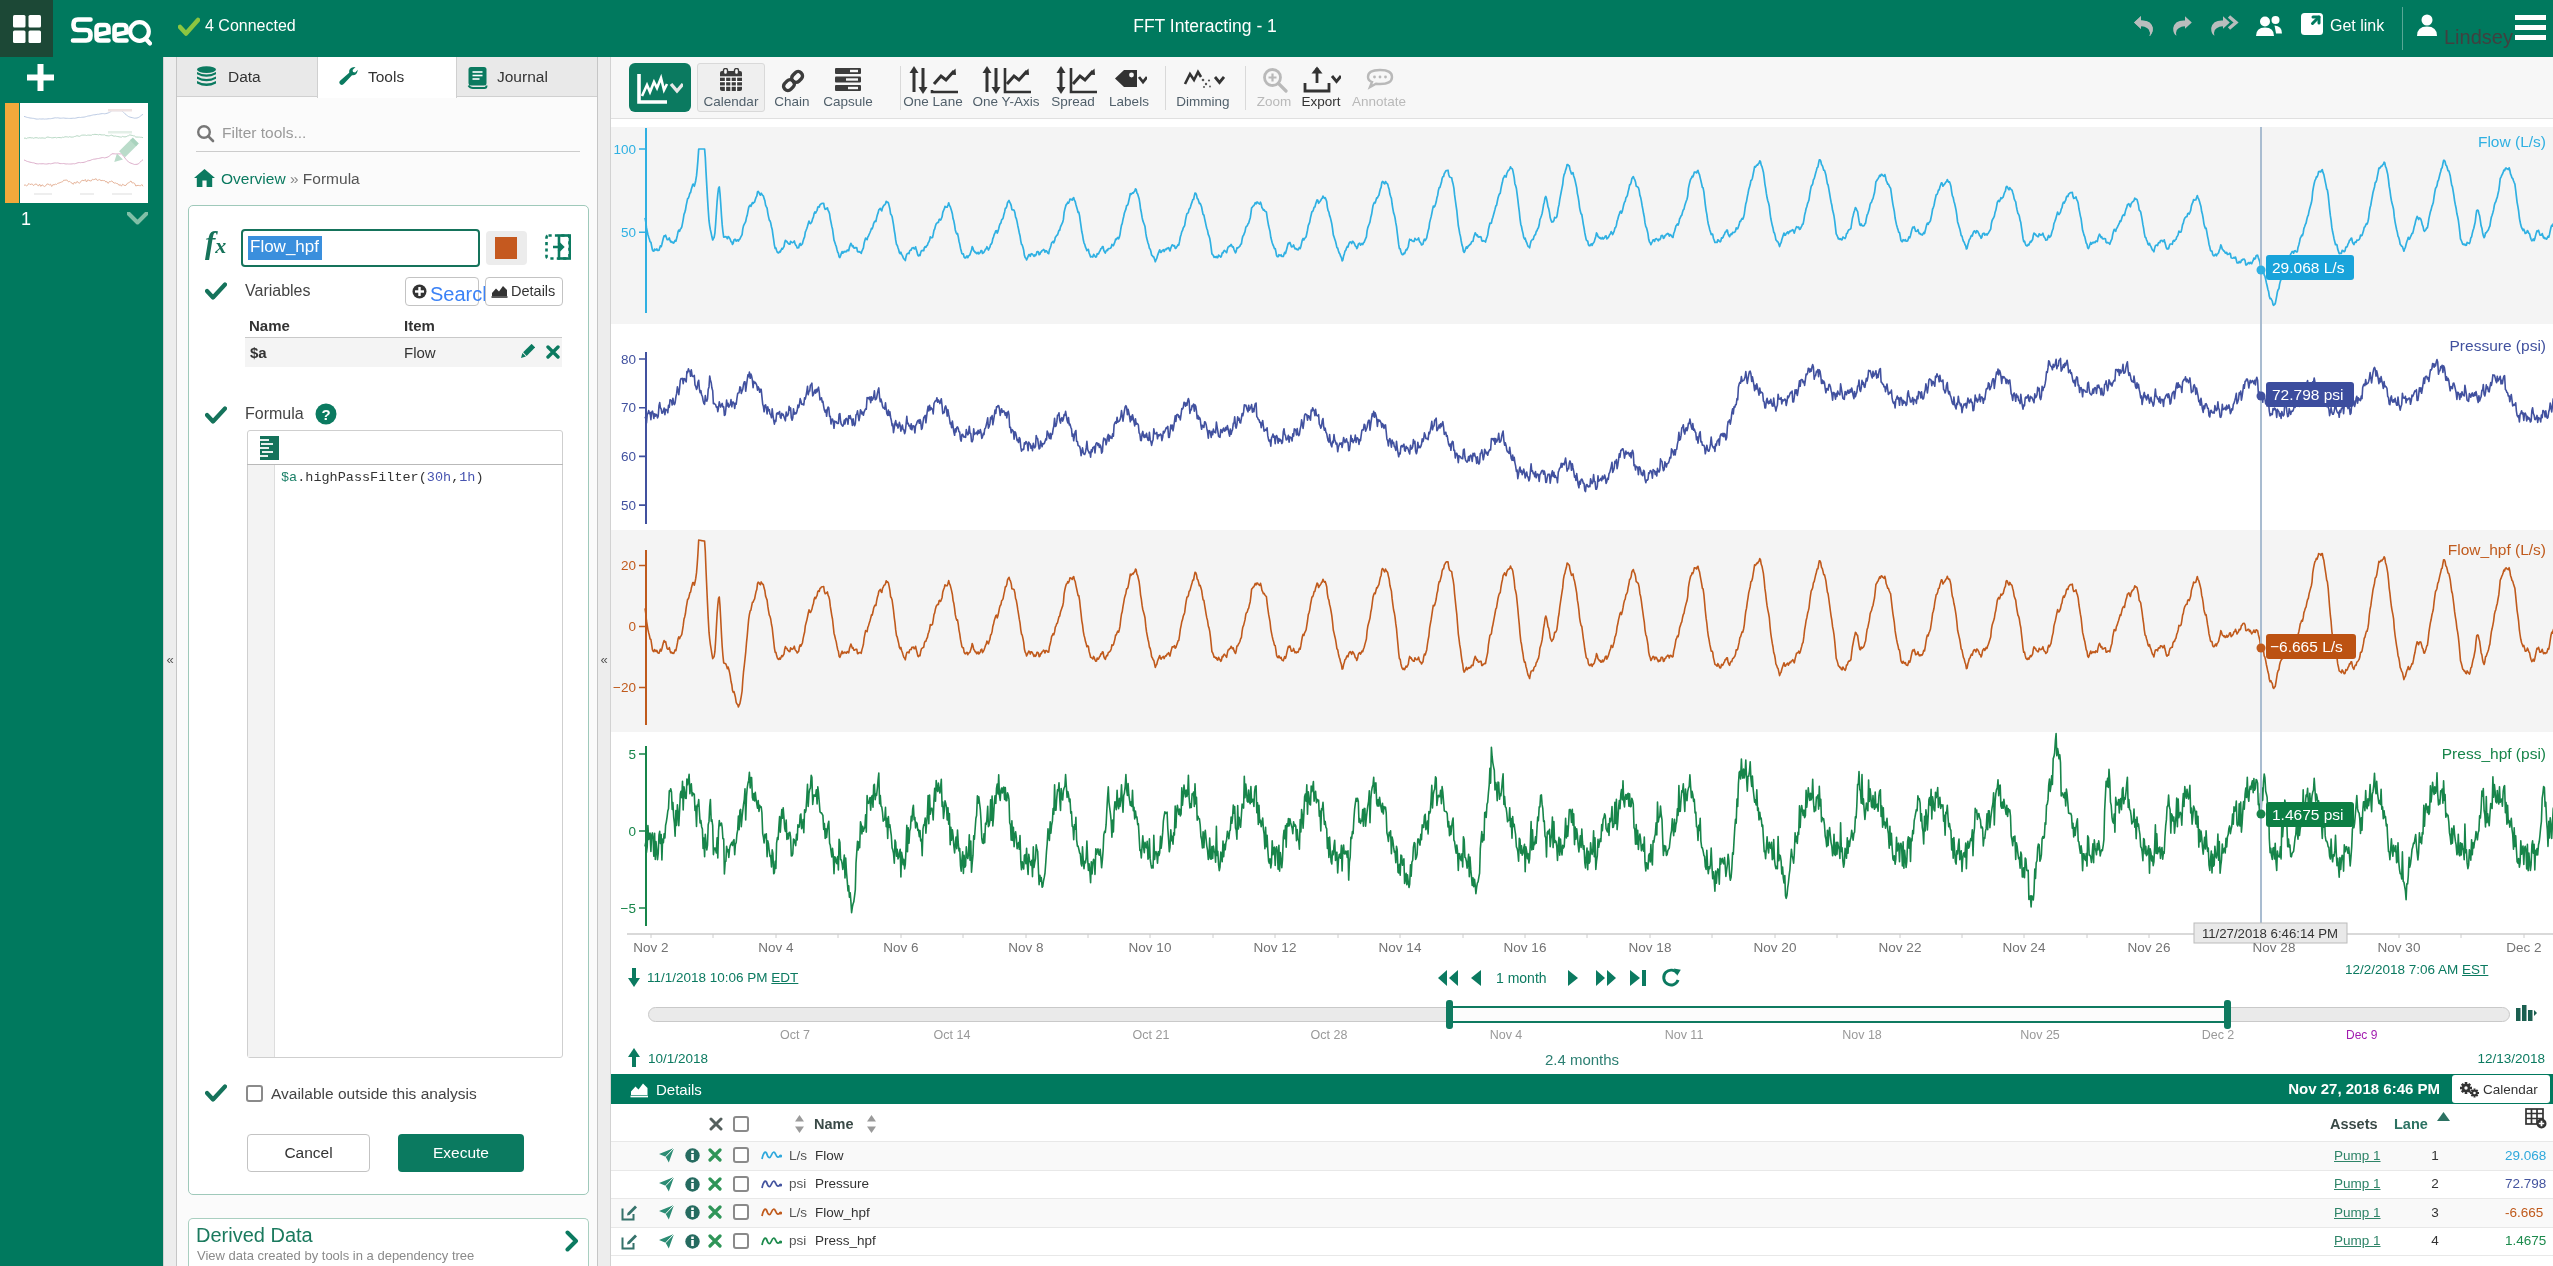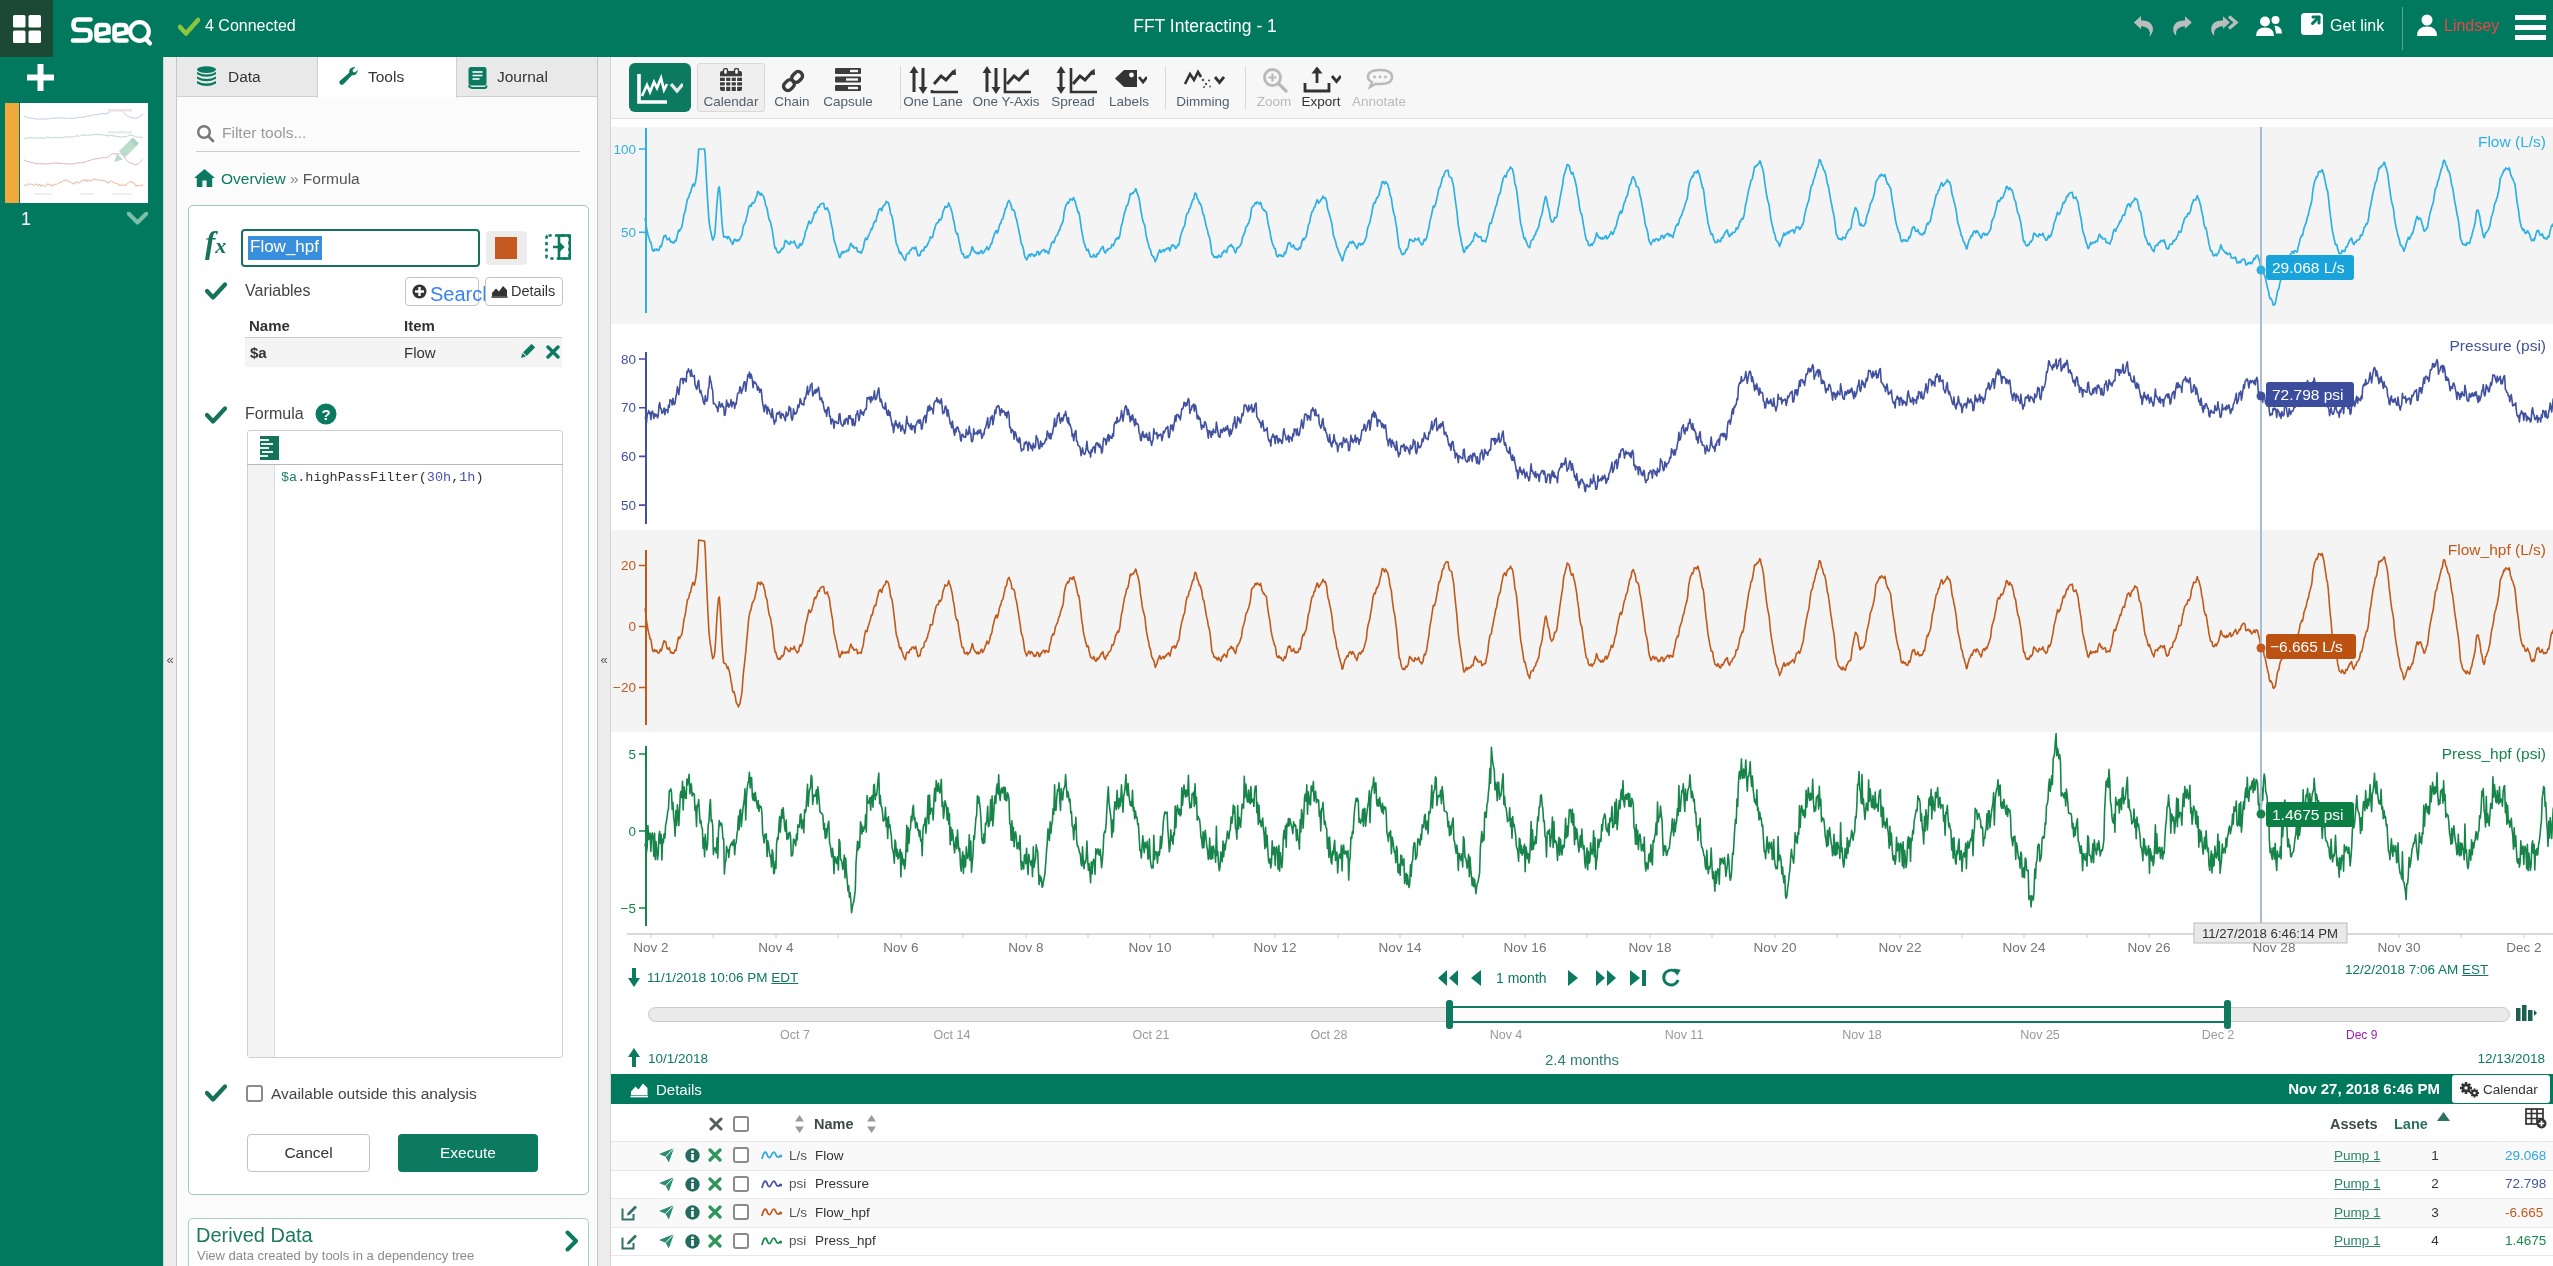--- a/index.html
+++ b/index.html
@@ -60,21 +60,21 @@
     <rect x="1" y="1" width="22" height="22" rx="3.5" fill="#fff"></rect>
     <path d="M12.5 11.5 L19 5" stroke="#00795e" stroke-width="3" stroke-linecap="round"></path>
     <path d="M13 5 L19 5 L19 11" fill="none" stroke="#00795e" stroke-width="3" stroke-linecap="round" stroke-linejoin="round"></path>
   </svg>
 <div class="abs" style="left:2330px;top:17px;color:#fff;font-size:16px">Get link</div>
 <div class="abs" style="left:2402px;top:7px;width:1px;height:43px;background:rgba(255,255,255,0.35)"></div>
 <svg class="abs" style="left:2416px;top:13px" width="22" height="24" viewBox="0 0 22 24">
     <circle cx="11" cy="7" r="5.5" fill="#fff"></circle>
     <path d="M1 23 Q1 13.5 11 13.5 Q21 13.5 21 23 Z" fill="#fff"></path>
   </svg>
-<div class="abs" style="left:2444px;top:17px;color:#ef4444;font-size:16px">Lindsey</div>
+<div class="abs" style="left:2444px;top:26px;color:#404040;font-size:20px">Lindsey</div>
 <svg class="abs" style="left:2515px;top:14px" width="31" height="28" viewBox="0 0 31 28">
     <rect x="0" y="1" width="31" height="5" fill="#fff"></rect>
     <rect x="0" y="11" width="31" height="5" fill="#fff"></rect>
     <rect x="0" y="21" width="31" height="5" fill="#fff"></rect>
   </svg>
 
 <div class="abs" style="left:0;top:57px;width:163px;height:1209px;background:#00795e"></div>
 <svg class="abs" style="left:27px;top:64px" width="27" height="27" viewBox="0 0 27 27">
     <rect x="10.5" y="0" width="6" height="27" fill="#fff"></rect>
     <rect x="0" y="10.5" width="27" height="6" fill="#fff"></rect>
@@ -218,21 +218,21 @@
 <div class="abs" style="left:248px;top:465px;width:27px;height:592px;background:#f3f3f3;border-right:1px solid #ddd"></div>
 <div class="abs" style="left:281px;top:470px;font-family:'Liberation Mono',monospace;font-size:13.5px;color:#333"><span style="color:#1b8068">$a</span>.highPassFilter(<span style="color:#4653b0">30h</span>,<span style="color:#4653b0">1h</span>)</div>
 
 <svg class="abs" style="left:205px;top:1084px" width="22" height="18" viewBox="0 0 22 18">
     <path d="M2 9 L8 15.5 L20 2.5" fill="none" stroke="#15735b" stroke-width="4.2" stroke-linecap="round" stroke-linejoin="round"></path>
   </svg>
 <div class="abs" style="left:246px;top:1085px;width:17px;height:17px;background:#fff;border:2px solid #8a8a8a;border-radius:3px"></div>
 <div class="abs" style="left:271px;top:1085px;font-size:15.5px;color:#444">Available outside this analysis</div>
 
 <div class="abs" style="left:247px;top:1134px;width:123px;height:38px;background:#fff;border:1px solid #c3c3c3;border-radius:4px;text-align:center;line-height:36px;font-size:15.5px;color:#333">Cancel</div>
-<div class="abs" style="left:398px;top:1134px;width:140px;height:38px;background:#0b7a60;border-radius:4px;text-align:center;line-height:38px;font-size:15.5px;color:#fff">Execute</div>
+<div class="abs" style="left:398px;top:1134px;width:126px;height:38px;background:#0b7a60;border-radius:4px;text-align:center;line-height:38px;font-size:15.5px;color:#fff">Execute</div>
 
 <div class="abs" style="left:188px;top:1218px;width:401px;height:48px;background:#fff;border:1px solid #a9cfc0;border-radius:5px 5px 0 0;border-bottom:none"></div>
 <div class="abs" style="left:196px;top:1224px;font-size:20px;color:#1b7a5e">Derived Data</div>
 <div class="abs" style="left:197px;top:1248px;font-size:13px;color:#8a8a8a">View data created by tools in a dependency tree</div>
 <svg class="abs" style="left:565px;top:1230px" width="14" height="22" viewBox="0 0 14 22">
     <path d="M2.5 2.5 L11 11 L2.5 19.5" fill="none" stroke="#0b7a60" stroke-width="4" stroke-linecap="round" stroke-linejoin="round"></path>
   </svg>
 
 <div class="abs" style="left:611px;top:57px;width:1942px;height:62px;background:#f7f7f7;border-bottom:1px solid #e0e0e0"></div>
 <div class="abs" style="left:629px;top:63px;width:62px;height:49px;background:#0b7a60;border-radius:6px"></div>

